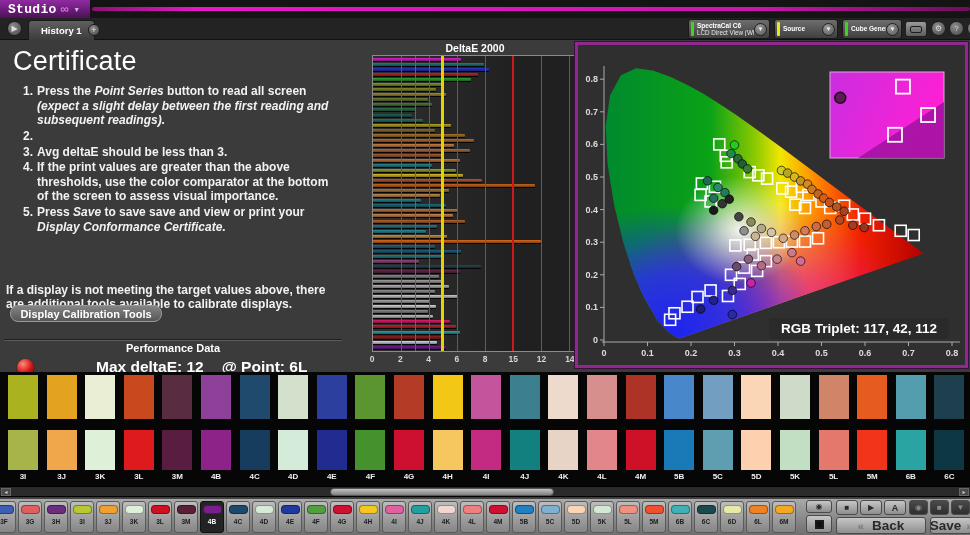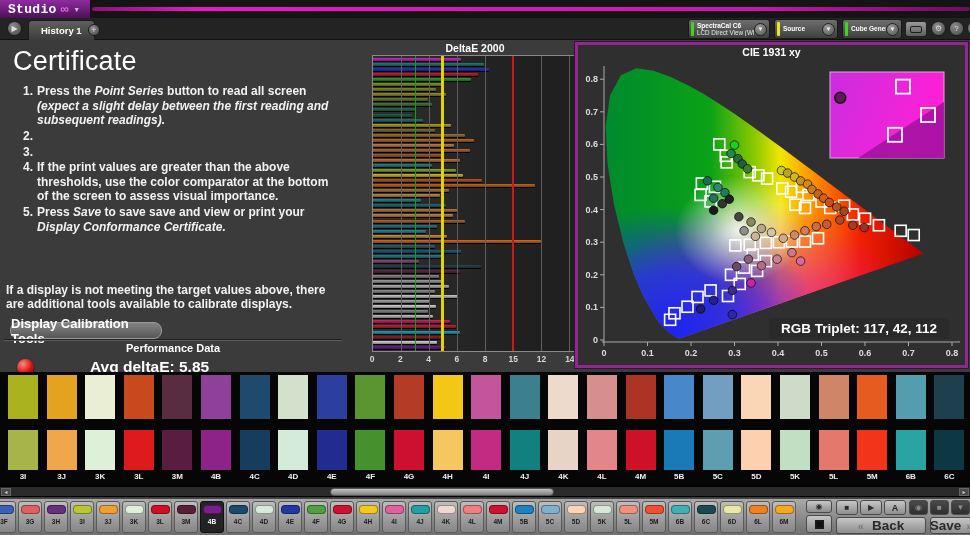--- a/index.html
+++ b/index.html
@@ -48,23 +48,23 @@
 
   
   #left-panel { position:absolute; left:0; top:40px; width:346px; height:332px; color:#f2f2f2; }
   #page-title { position:absolute; left:13px; top:6px; font-size:27px; color:#fff; letter-spacing:.2px; }
   #instructions { position:absolute; left:20px; top:44px; width:318px; font-size:12px; font-weight:600; line-height:1.22; }
   .instr-row { display:flex; margin-bottom:1px; }
   .instr-num { width:17px; flex:none; text-align:right; padding-right:4px; }
   .seg-i { font-style:italic; }
   .seg-bi { font-style:italic; font-weight:800; }
   #note-text { position:absolute; left:6px; top:243px; width:336px; font-size:12px; font-weight:600; line-height:1.2; }
-  #calib-btn { position:absolute; left:10px; top:282px; width:152px; height:17px;
+  #calib-btn { position:absolute; left:10px; top:265px; width:152px; height:17px;
     background:linear-gradient(180deg,#848484,#565656); border:1px solid #9a9a9a; border-radius:8px;
-    color:#fff; font-size:13px; font-weight:bold; display:flex; align-items:center; justify-content:center; }
+    color:#fff; font-size:11px; font-weight:bold; display:flex; align-items:center; justify-content:center; }
   #panel-divider { position:absolute; left:4px; top:299px; width:338px; height:2px;
     border-top:1px solid #1f1f1f; border-bottom:1px solid #5c5c5c; }
   #perf-heading { position:absolute; left:0; top:245px; width:346px; text-align:center; font-size:11px; font-weight:bold; }
   #perf-rows { position:absolute; left:0; top:258px; width:346px; }
   .perf-row { display:flex; align-items:center; height:24px; }
   .perf-led { width:17px; height:17px; border-radius:50%; margin-left:17px; flex:none;
     background:radial-gradient(circle at 35% 30%,#ff7a6a,#d41010 55%,#7e0606); box-shadow:0 1px 2px rgba(0,0,0,.6); }
   .perf-text { font-size:15.5px; font-weight:bold; color:#fff; }
   .perf-extra { font-size:15.5px; font-weight:bold; color:#fff; margin-left:18px; }
   #white-lum { position:absolute; left:28px; top:307px; font-size:15.5px; font-weight:bold; color:#fff; }
@@ -202,36 +202,42 @@
     <div id="instructions">
         <div class="instr-row">
           <span class="instr-num">1.</span>
           <span><span>Press the </span><span class="seg-i">Point Series</span><span> button to read all screen </span><span class="seg-i">(expect a slight delay between the first reading and subsequent readings).</span></span>
         </div>
         <div class="instr-row">
           <span class="instr-num">2.</span>
         </div>
         <div class="instr-row">
           <span class="instr-num">3.</span>
+          <span><span>Avg deltaE should be less than 3.</span></span>
         </div>
         <div class="instr-row">
           <span class="instr-num">4.</span>
           <span><span>If the print values are greater than the above thresholds, use the color comparator at the bottom of the screen to assess visual importance.</span></span>
         </div>
         <div class="instr-row">
           <span class="instr-num">5.</span>
           <span><span>Press </span><span class="seg-i">Save</span><span> to save save and view or print your </span><span class="seg-bi">Display Conformance Certificate.</span></span>
         </div>
       </div>
     <div id="note-text">If a display is not meeting the target values above, there are additional tools available to calibrate displays.</div>
     <div id="calib-btn">Display Calibration Tools</div>
     <div id="panel-divider"></div>
   </div>
   <div id="perf-heading" style="position:absolute;left:0;top:342px;width:346px;text-align:center;font-size:11px;font-weight:bold;color:#fff;">Performance Data</div>
   <div id="perf-rows" style="position: absolute; left: 0px; top: 355px; width: 346px;">
+      <div class="perf-row">
+        <div class="perf-led" style="background: radial-gradient(circle at 35% 30%, rgb(255, 138, 120), rgb(212, 16, 16) 55%, rgb(110, 4, 4));"></div>
+        <div class="perf-text" style="margin-left: 62px;">Max deltaE: 12</div>
+        <div class="perf-extra">@ Point: 6L</div>
+      </div>
       <div class="perf-row">
         <div class="perf-led" style="background: radial-gradient(circle at 35% 30%, rgb(255, 138, 120), rgb(212, 16, 16) 55%, rgb(110, 4, 4));"></div>
         <div class="perf-text" style="margin-left: 56px;">Avg deltaE: 5.85</div>
       </div>
     </div>
   <div id="white-lum" style="position: absolute; left: 28px; top: 406px;">White Luminance: 57.1 fL</div>
 
   <div id="de-chart">
     <div id="de-title">DeltaE 2000</div>
     <div id="de-plot">
@@ -312,21 +318,20 @@
         <span class="de-xlab" style="left: 26.6667%;">4</span>
         <span class="de-xlab" style="left: 40%;">6</span>
         <span class="de-xlab" style="left: 53.3333%;">8</span>
         <span class="de-xlab" style="left: 66.6667%;">15</span>
         <span class="de-xlab" style="left: 80%;">12</span>
         <span class="de-xlab" style="left: 93.3333%;">14</span>
       </div>
   </div>
 
   <div id="cie-panel">
-    <div id="cie-title">CIE 1931 xy</div>
     <svg id="cie-svg" width="387" height="300">
       <defs>
         <linearGradient id="gxMain" x1="0" y1="0" x2="1" y2="0">
           <stop offset="0" stop-color="#008a2e"></stop>
             <stop offset="0.33" stop-color="#0aa216"></stop>
           <stop offset="0.47" stop-color="#8cc900"></stop>
             <stop offset="0.55" stop-color="#f2e600"></stop>
           <stop offset="0.66" stop-color="#ff8a00"></stop>
             <stop offset="0.8" stop-color="#f22000"></stop>
           <stop offset="1" stop-color="#b30000"></stop>

